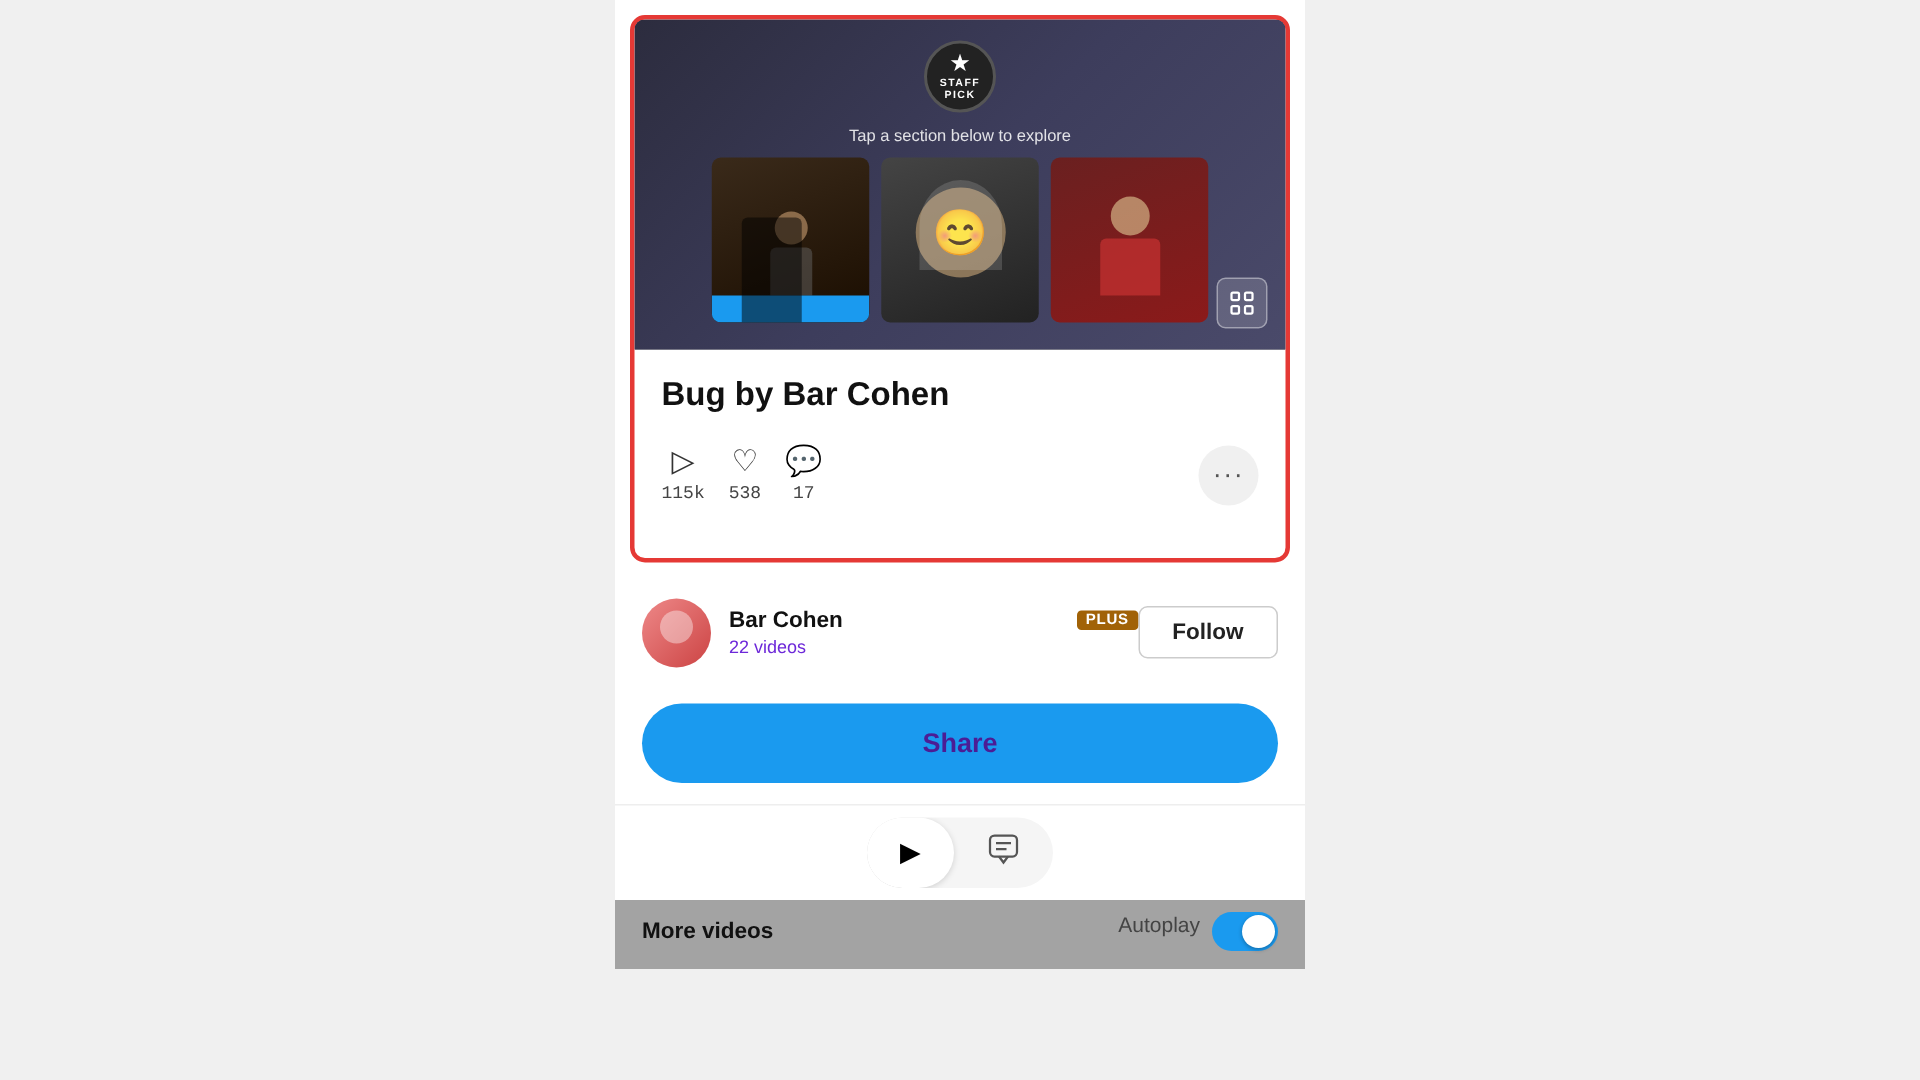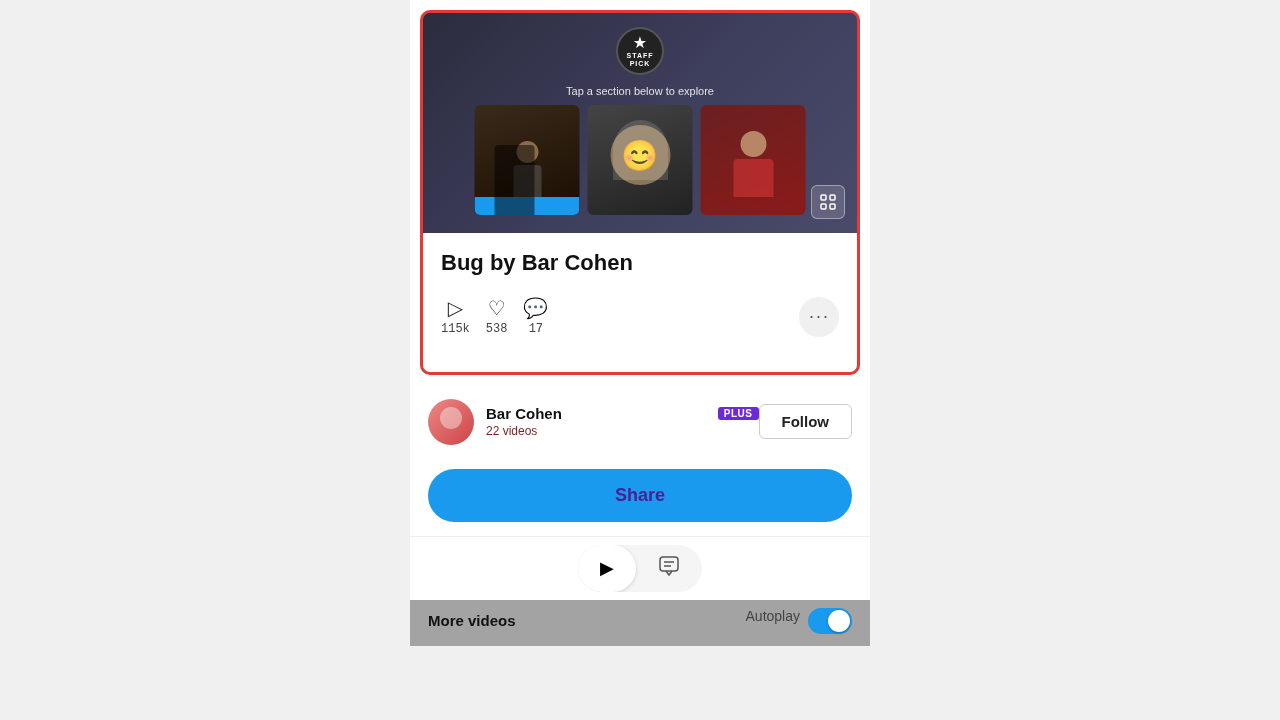--- a/index.html
+++ b/index.html
@@ -272,31 +272,31 @@
       align-items: center;
       gap: 6px;
       justify-content: space-between;
     }
     .author-name {
       font-size: 15px;
       font-weight: 700;
       color: #111;
     }
     .plus-badge {
-      background: #6d28d9;
+      background: #a16207;
       color: #fff;
       font-size: 10px;
       font-weight: 700;
       padding: 1px 6px;
       border-radius: 3px;
       letter-spacing: 0.5px;
     }
     .author-videos {
       font-size: 12px;
-      color: #7f1d1d;
+      color: #6d28d9;
       margin-top: 2px;
     }
     .follow-btn {
       background: none;
       border: 1.5px solid #ccc;
       border-radius: 6px;
       padding: 8px 22px;
       font-size: 15px;
       font-weight: 700;
       color: #222;

